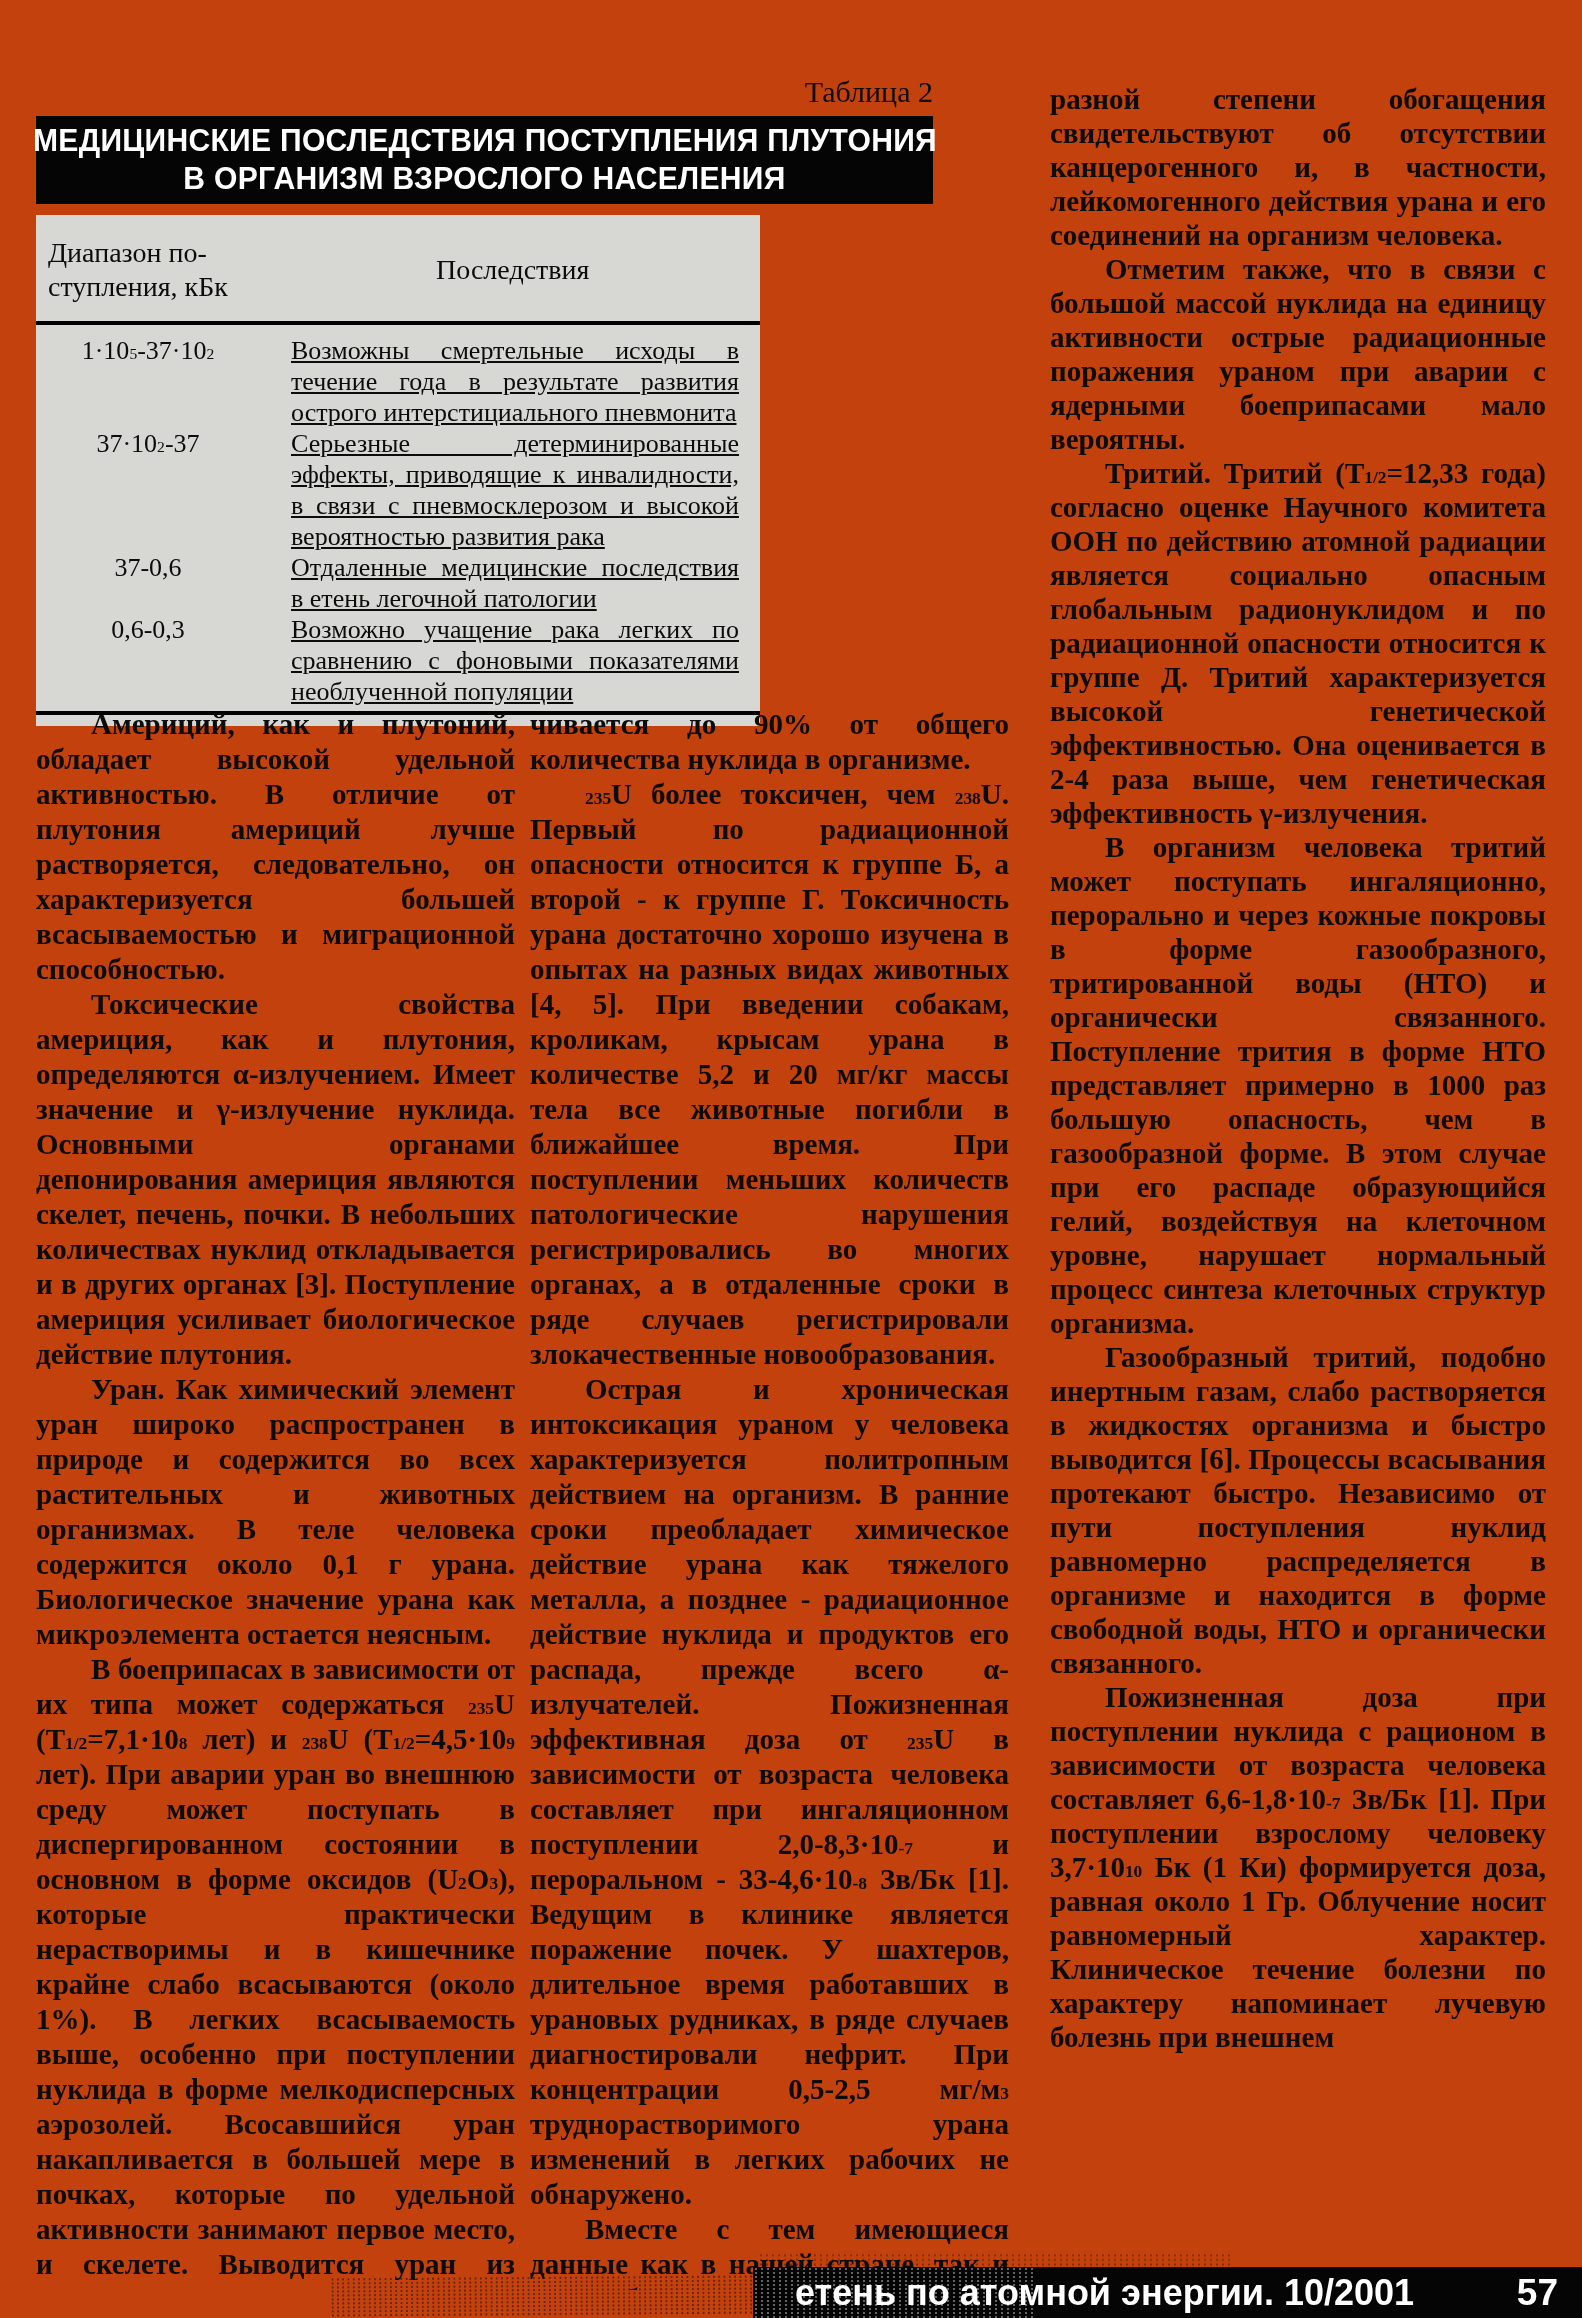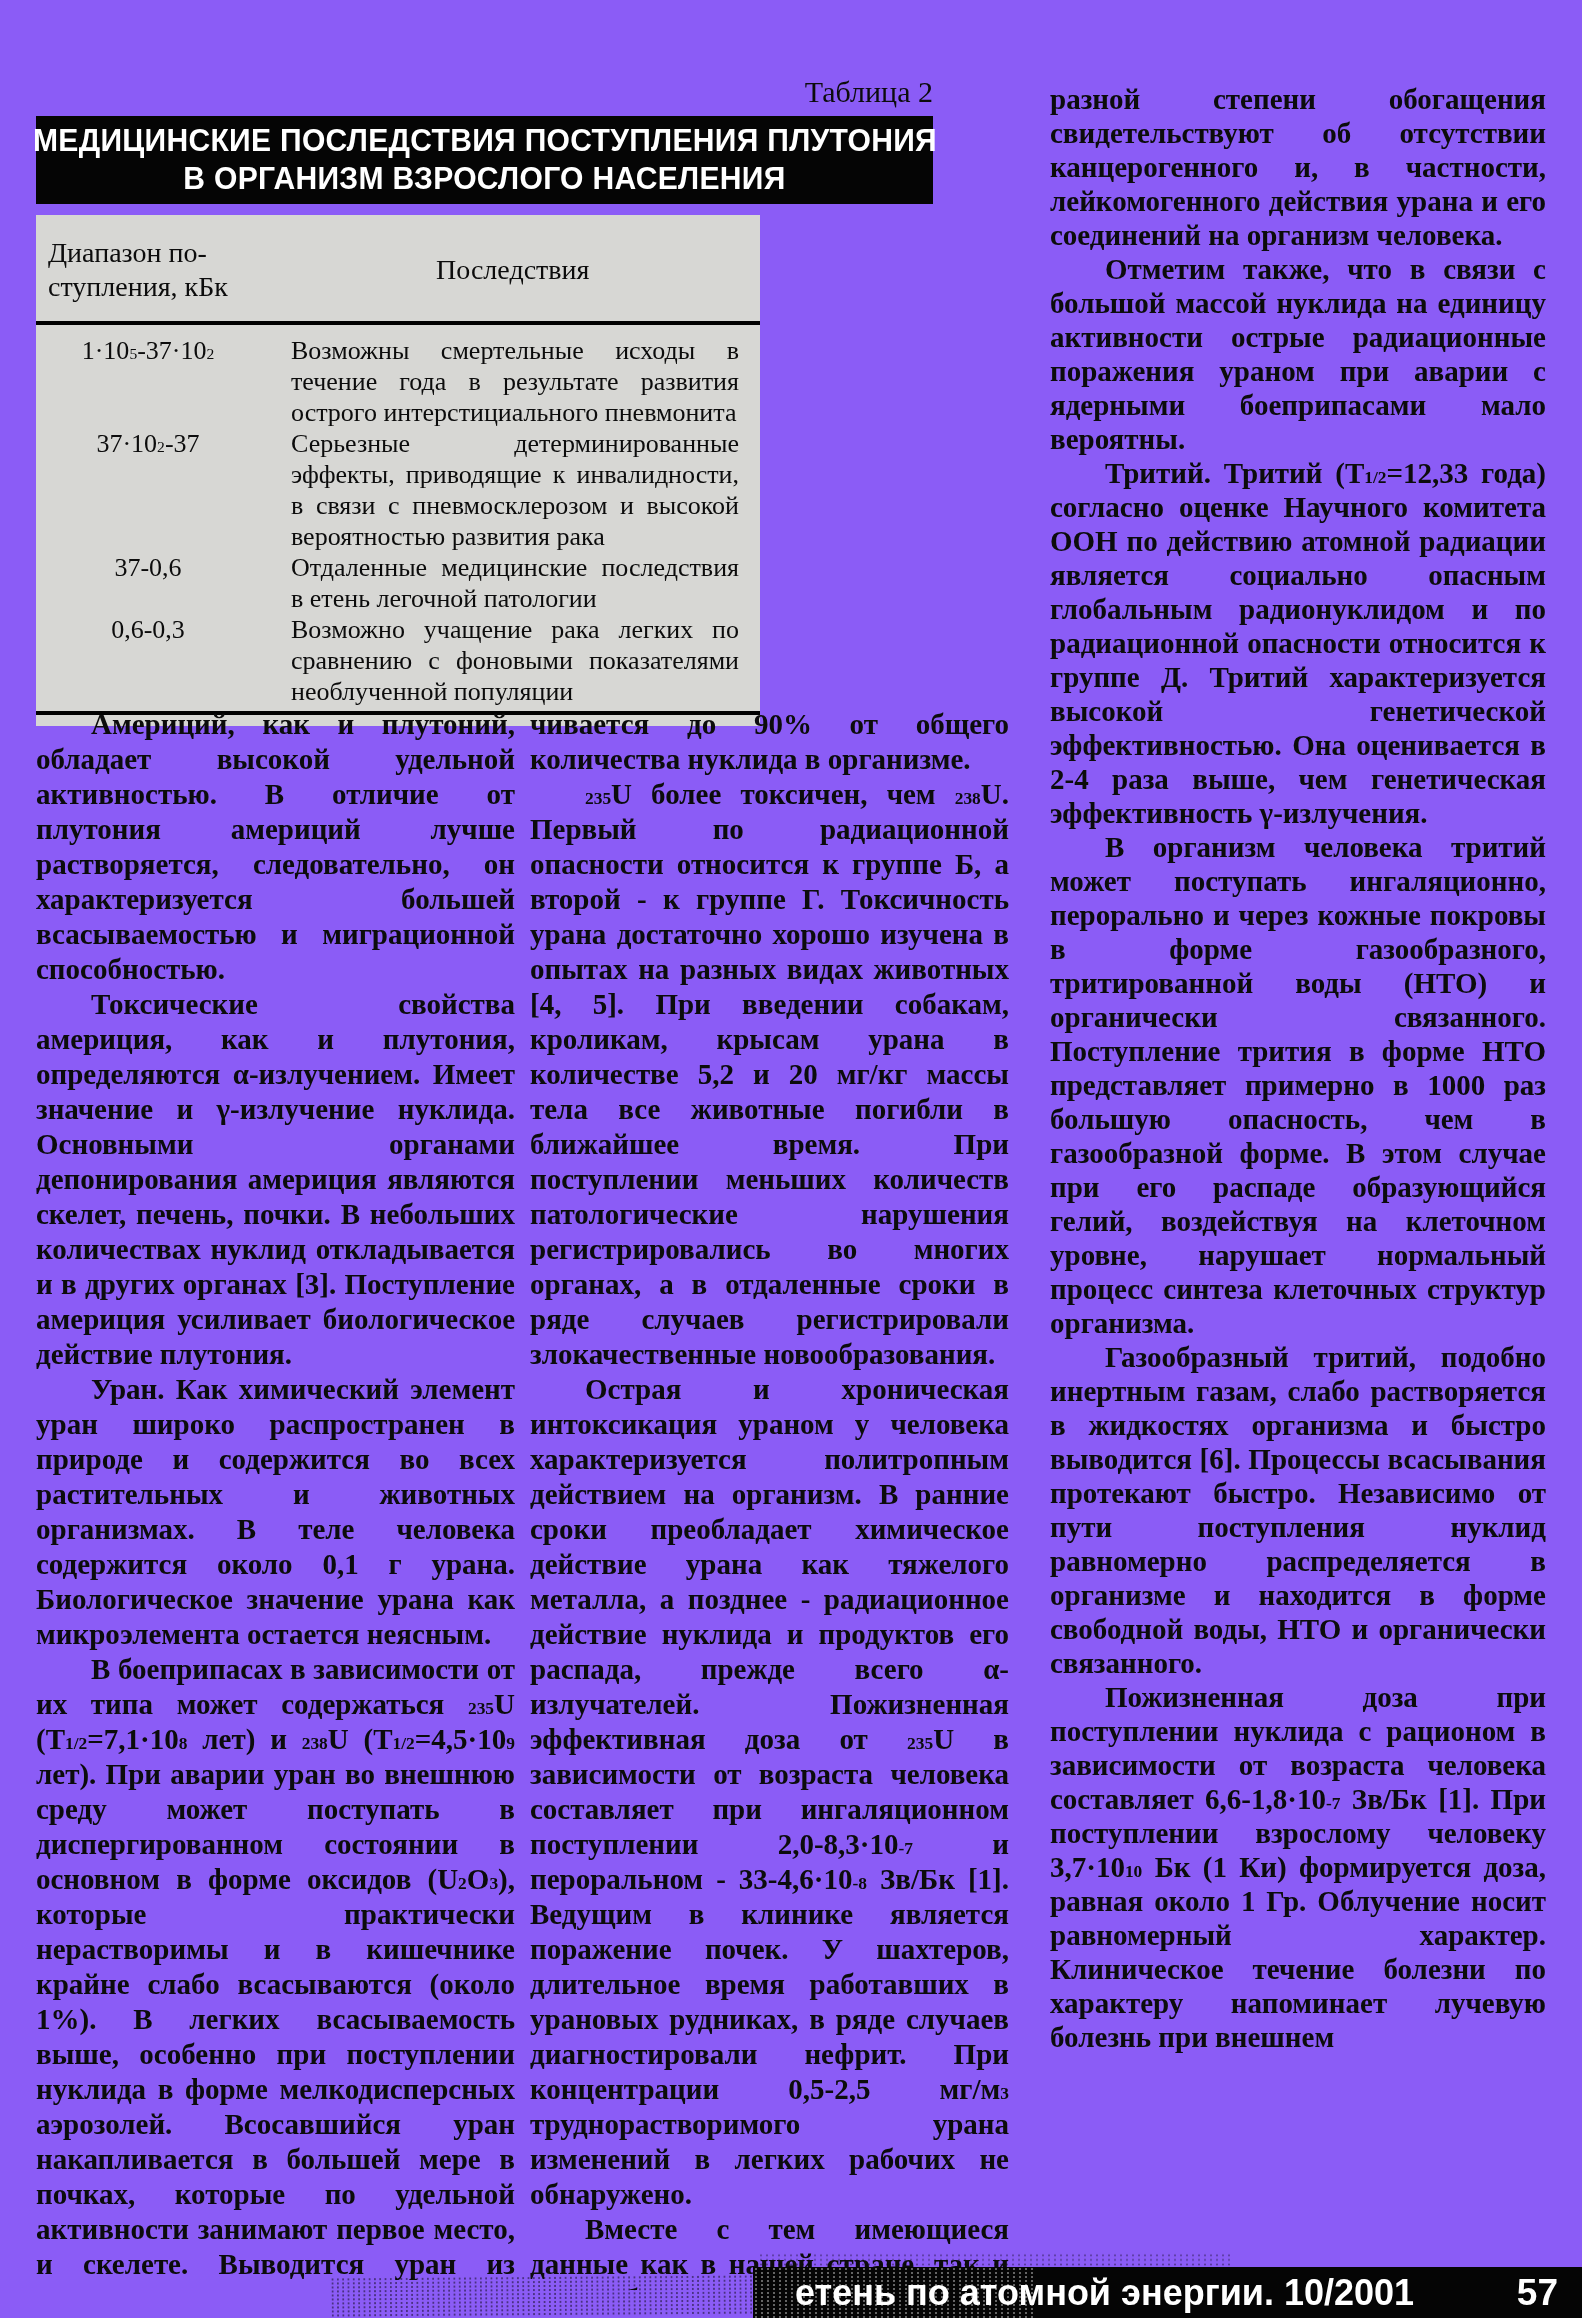--- a/index.html
+++ b/index.html
@@ -1,18 +1,18 @@
 <!DOCTYPE html>
 <html lang="ru" style="font-size:10.6px"><head>
 <meta charset="utf-8">
 <style>
   html,body { margin:0; padding:0; background:#e8e8e8; }
   .page {
     position:relative; width:1583px; height:2319px;
-    background:#8b5cf6; overflow:hidden;
+    background:#c2410c; overflow:hidden;
     font-family:"Liberation Serif", serif; color:#0c0c0c;
   }
   
   .table-caption {
     position:absolute; left:36px; top:75px; width:897px;
     text-align:right; font:400 30px/1.1 "Liberation Serif", serif;
   }
   .table-titlebar {
     position:absolute; left:36px; top:116px; width:897px; height:88px;
     background:#050505; color:#fff;
@@ -29,21 +29,21 @@
   .thead {
     display:grid; grid-template-columns:224px 1fr; align-items:center;
     padding:9.2px 6.6px 12px 12px; min-height:78px;
   }
   .th-range { font:400 28px/1.2 "Liberation Serif", serif; white-space:pre-line; }
   .th-cons  { font:400 28px/1.2 "Liberation Serif", serif; text-align:center; }
   .hrule { height:4.6px; background:#000; }
   .rows { padding:9.2px 0 4px; }
   .trow { display:grid; grid-template-columns:224px 1fr; column-gap:31px; }
   .range { text-align:center; font:400 26px/31px "Liberation Serif", serif; }
-  .cons  { font:400 26px/31px "Liberation Serif", serif; text-align:justify; padding-right:21px; }
+  .cons  { font:400 26px/31px "Liberation Serif", serif; text-align:justify; padding-right:21px;text-decoration:underline; }
   
   .col {
     position:absolute; text-align:justify; hyphens:auto; overflow:hidden;
     font:400 29px/35px "Liberation Serif", serif;
   }
   .col p { margin:0;font-weight:bold; }
   .col p.indent { text-indent:55px; }
   #col-left  { left:36px;  top:707px; width:479px;  height:1583px; }
   #col-mid   { left:530px; top:707px; width:479px;  height:1583px; }
   #col-right { left:1050px; top:82px; width:496px;  height:2183px; line-height:34px; }

